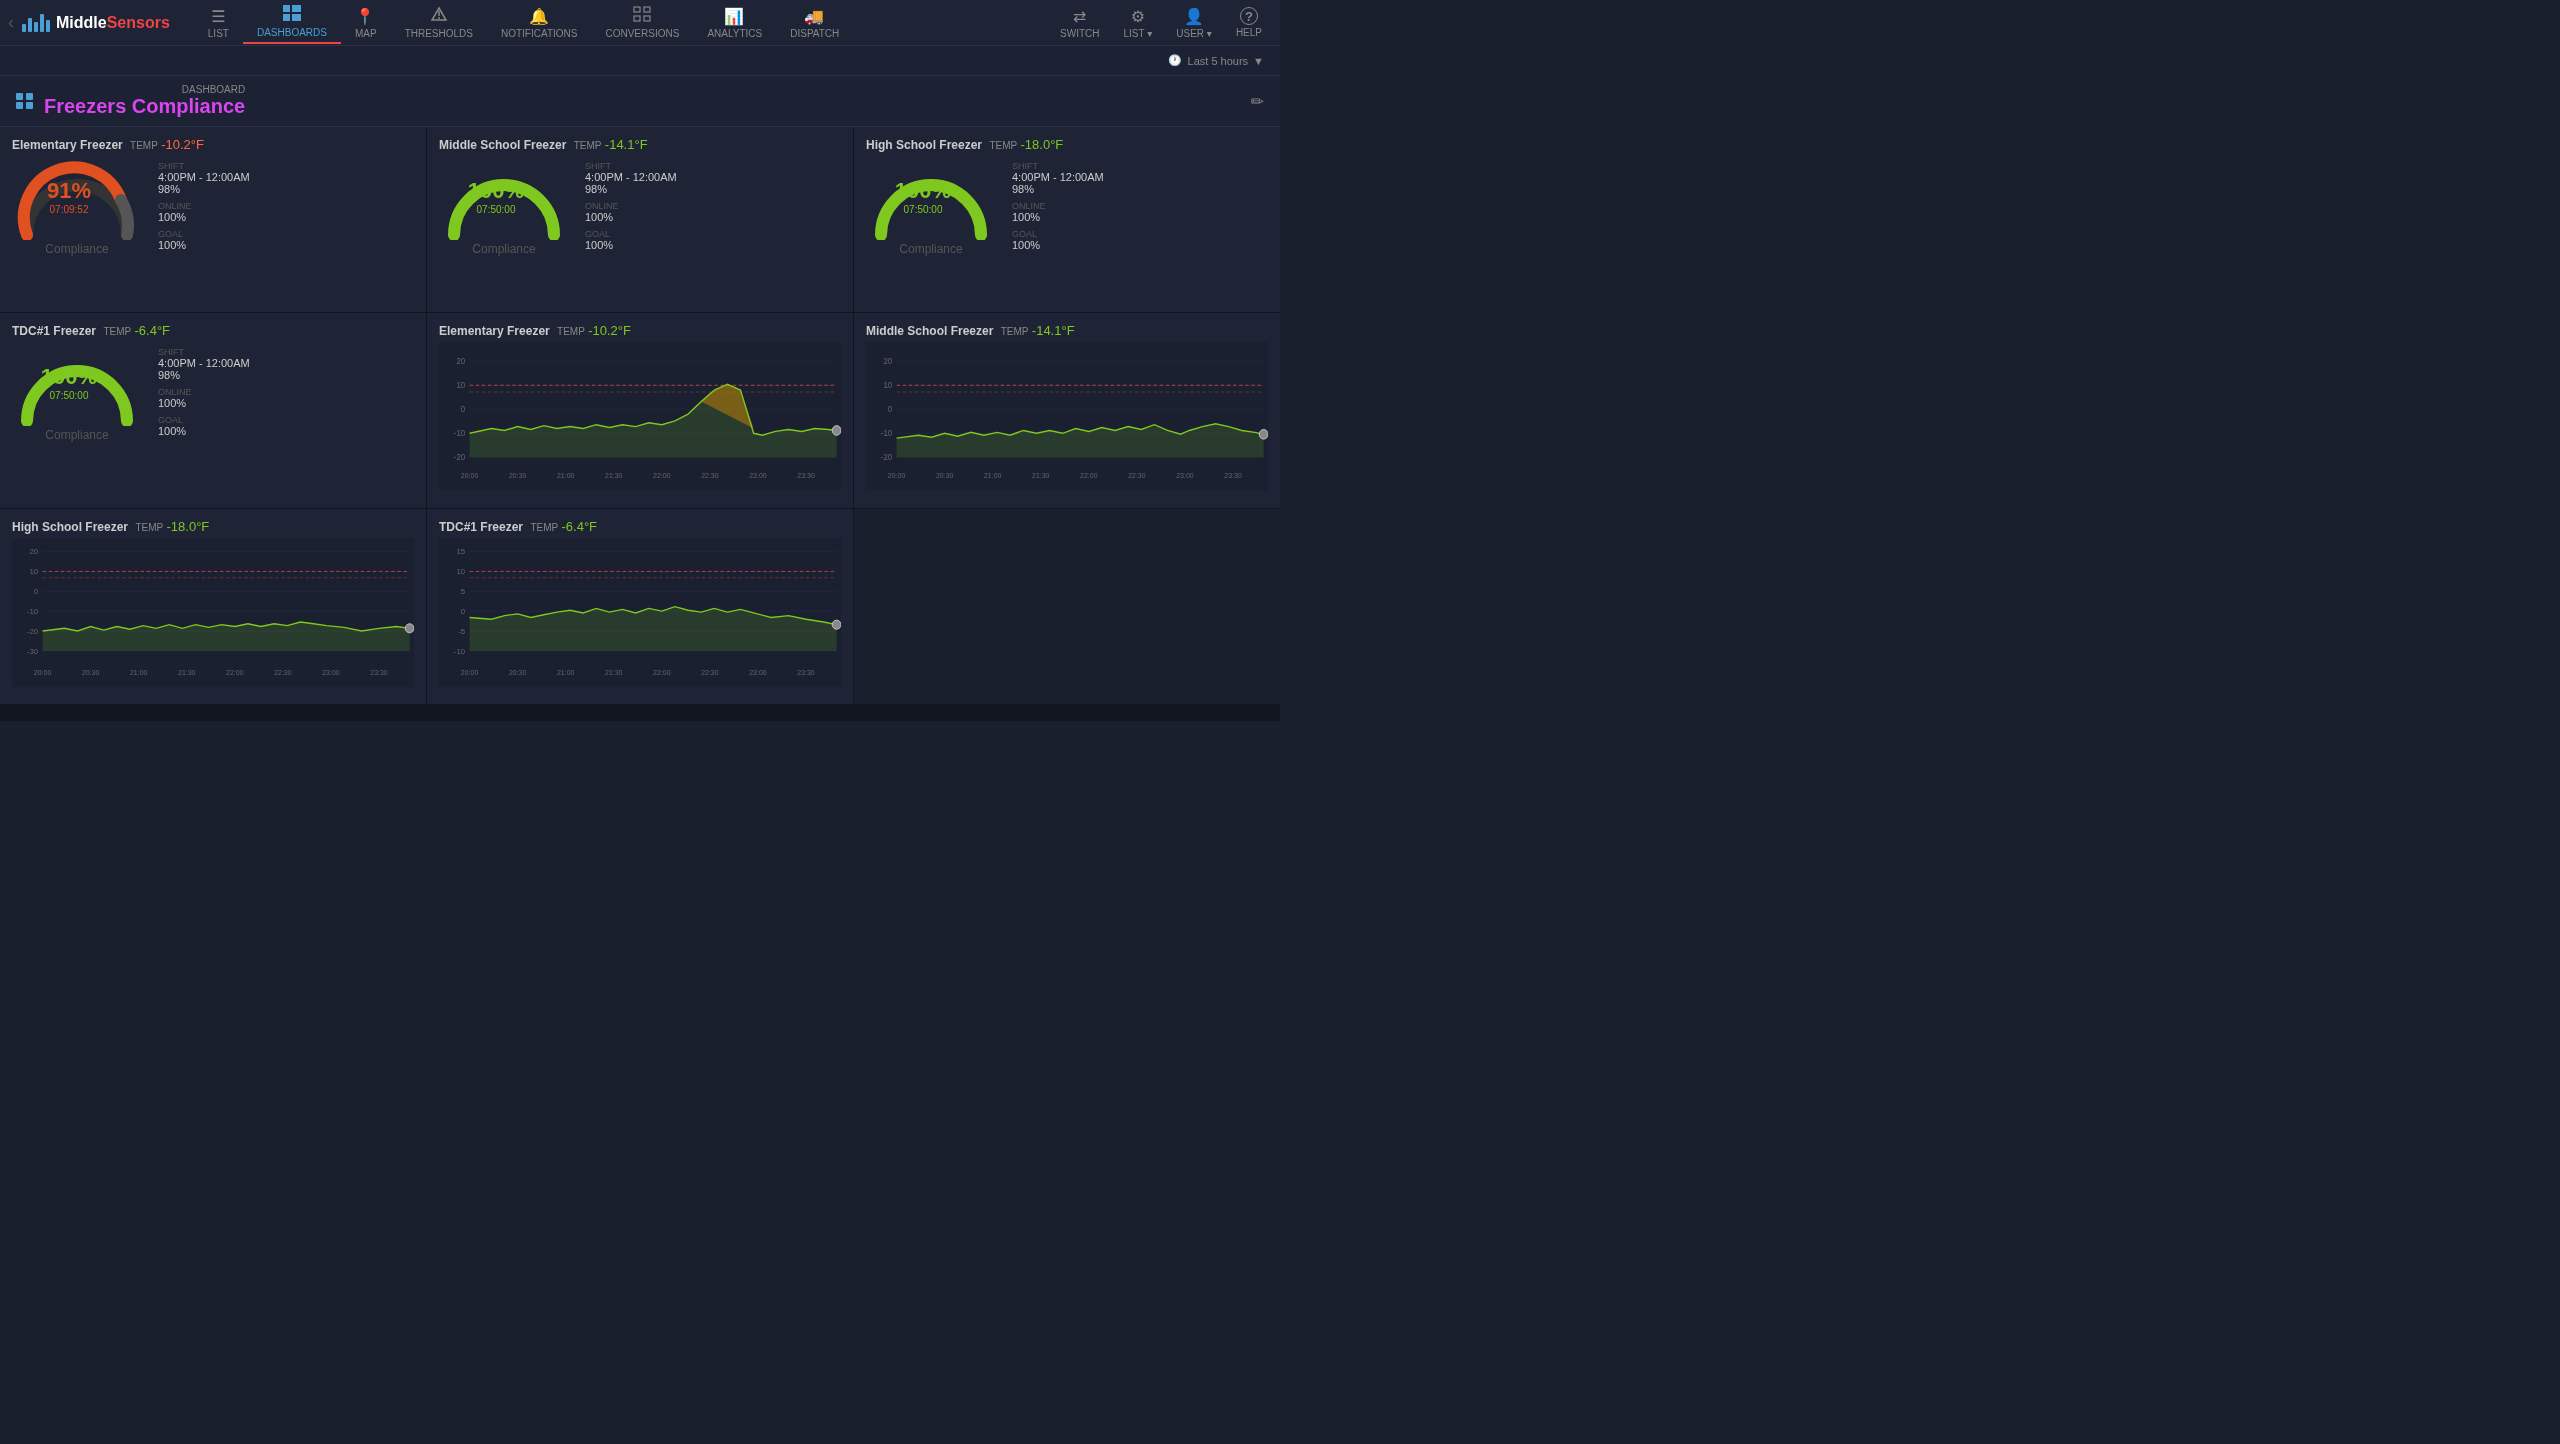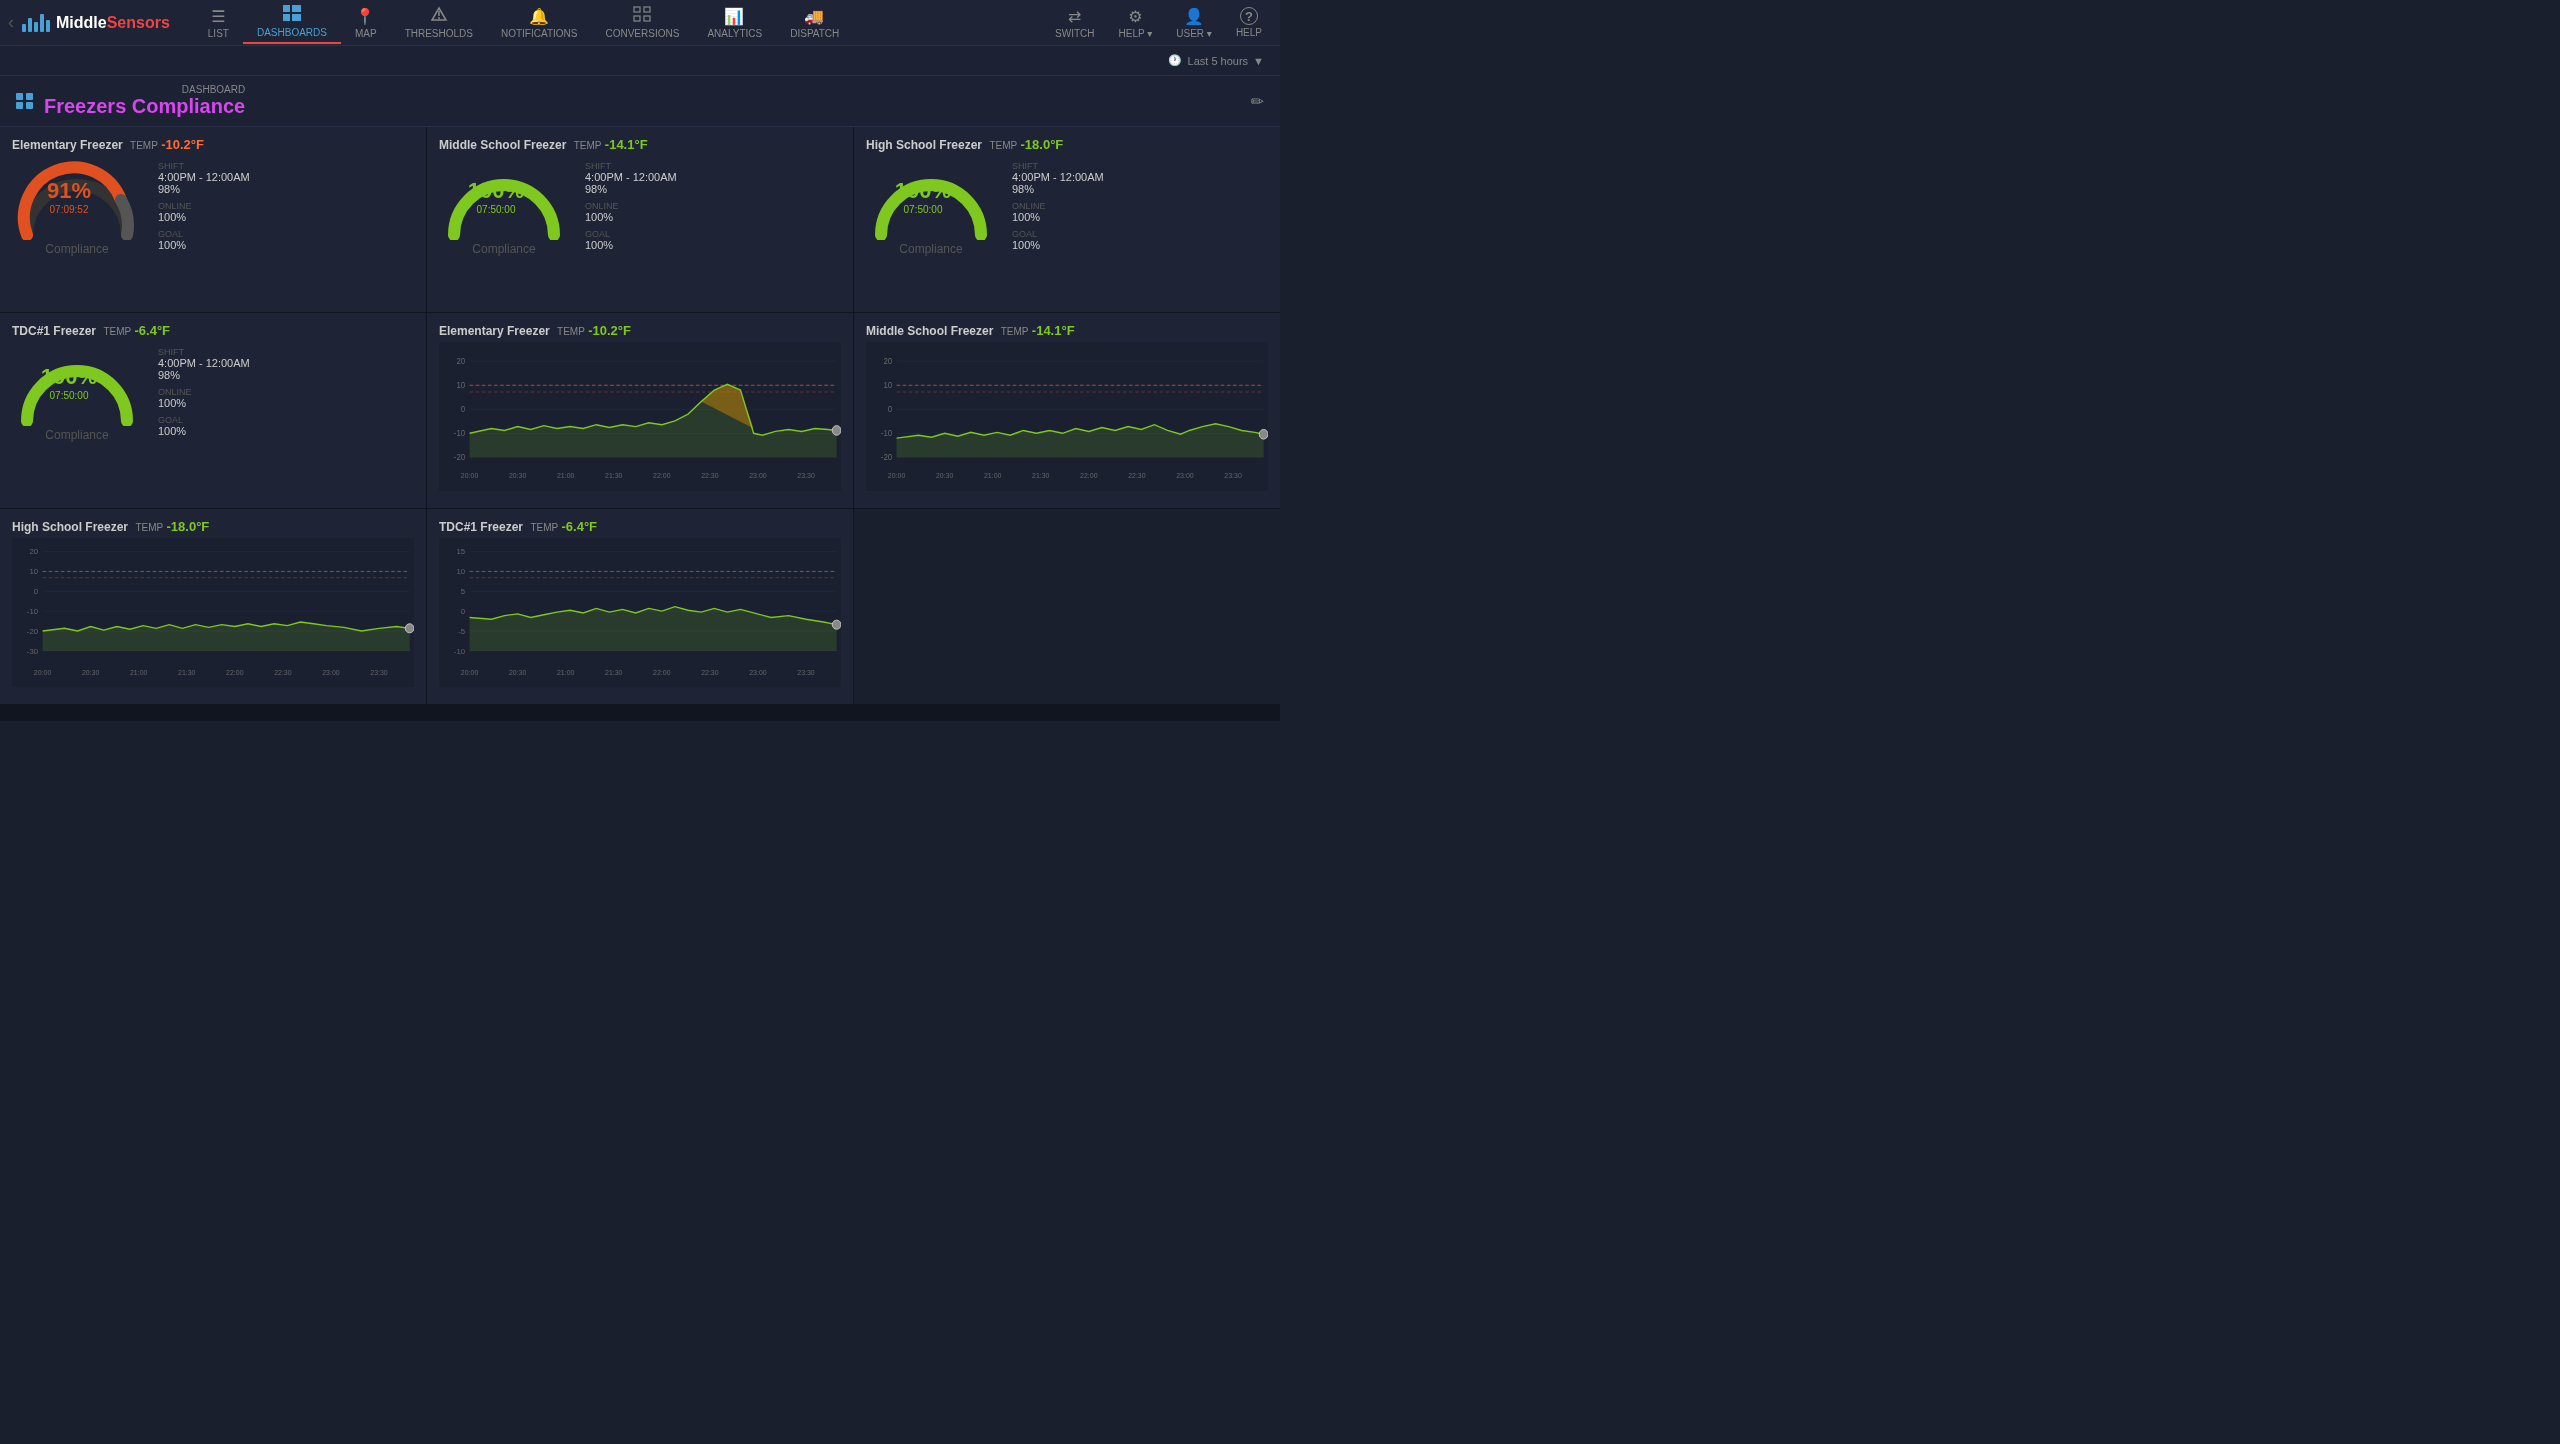--- a/index.html
+++ b/index.html
@@ -160,21 +160,21 @@
       position: relative;
       overflow: hidden;
     }
     .panel-title {
       font-size: 12px;
       color: #ccc;
       font-weight: bold;
       margin-bottom: 4px;
     }
     .panel-title .temp-label { color: #888; font-size: 10px; font-weight: normal; margin-left: 4px; }
-    .panel-title .temp-value { font-size: 13px; font-weight: bold; }
+    .panel-title .temp-value { font-size: 13px; font-weight: normal; }
     .temp-red { color: #ff6b35; }
     .temp-green { color: #7ec820; }
 
     
     .gauge-area {
       display: flex;
       align-items: center;
       gap: 16px;
       padding-top: 4px;
     }
@@ -311,21 +311,21 @@
     </div>
   </div>
 
   <div class="nav-right">
     <div class="nav-right-item">
       <span class="nav-icon">⇄</span>
       <span>SWITCH</span>
     </div>
     <div class="nav-right-item">
       <span class="nav-icon">⚙</span>
-      <span>HELP ▾</span>
+      <span>LIST ▾</span>
     </div>
     <div class="nav-right-item">
       <span class="nav-icon">👤</span>
       <span>USER ▾</span>
     </div>
     <div class="nav-right-item">
       <span class="nav-icon" style="font-weight:bold;font-size:16px;border:1px solid #888;border-radius:50%;width:18px;height:18px;display:flex;align-items:center;justify-content:center;font-size:13px;">?</span>
       <span>HELP</span>
     </div>
   </div>

